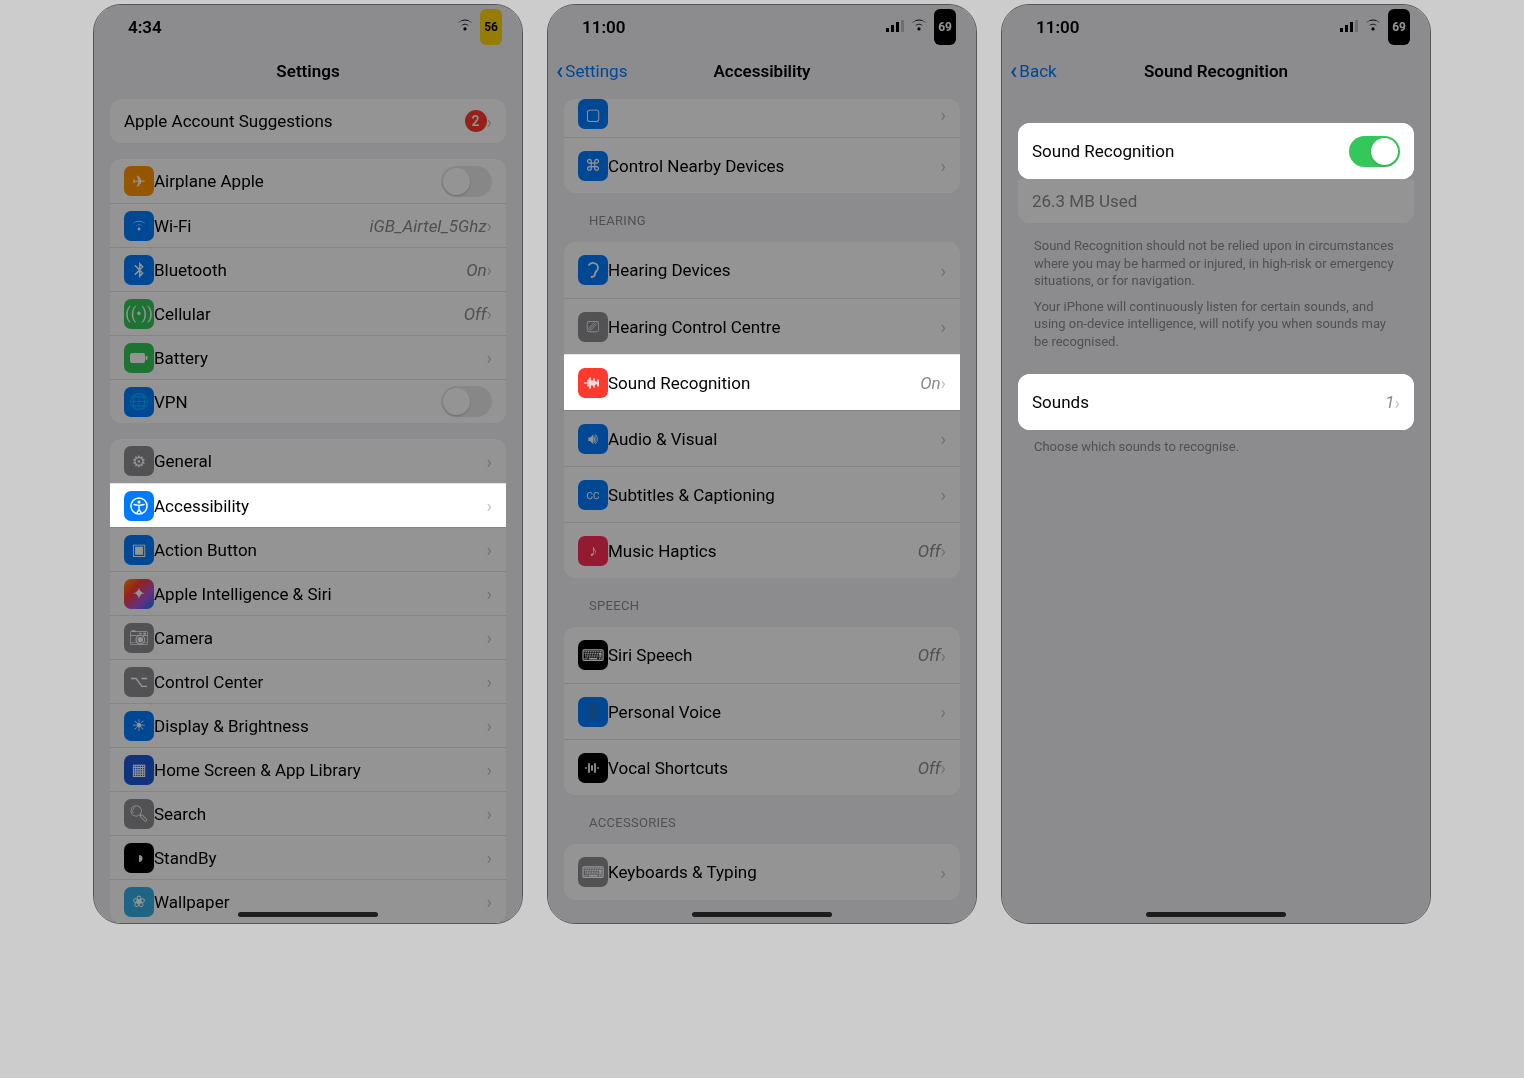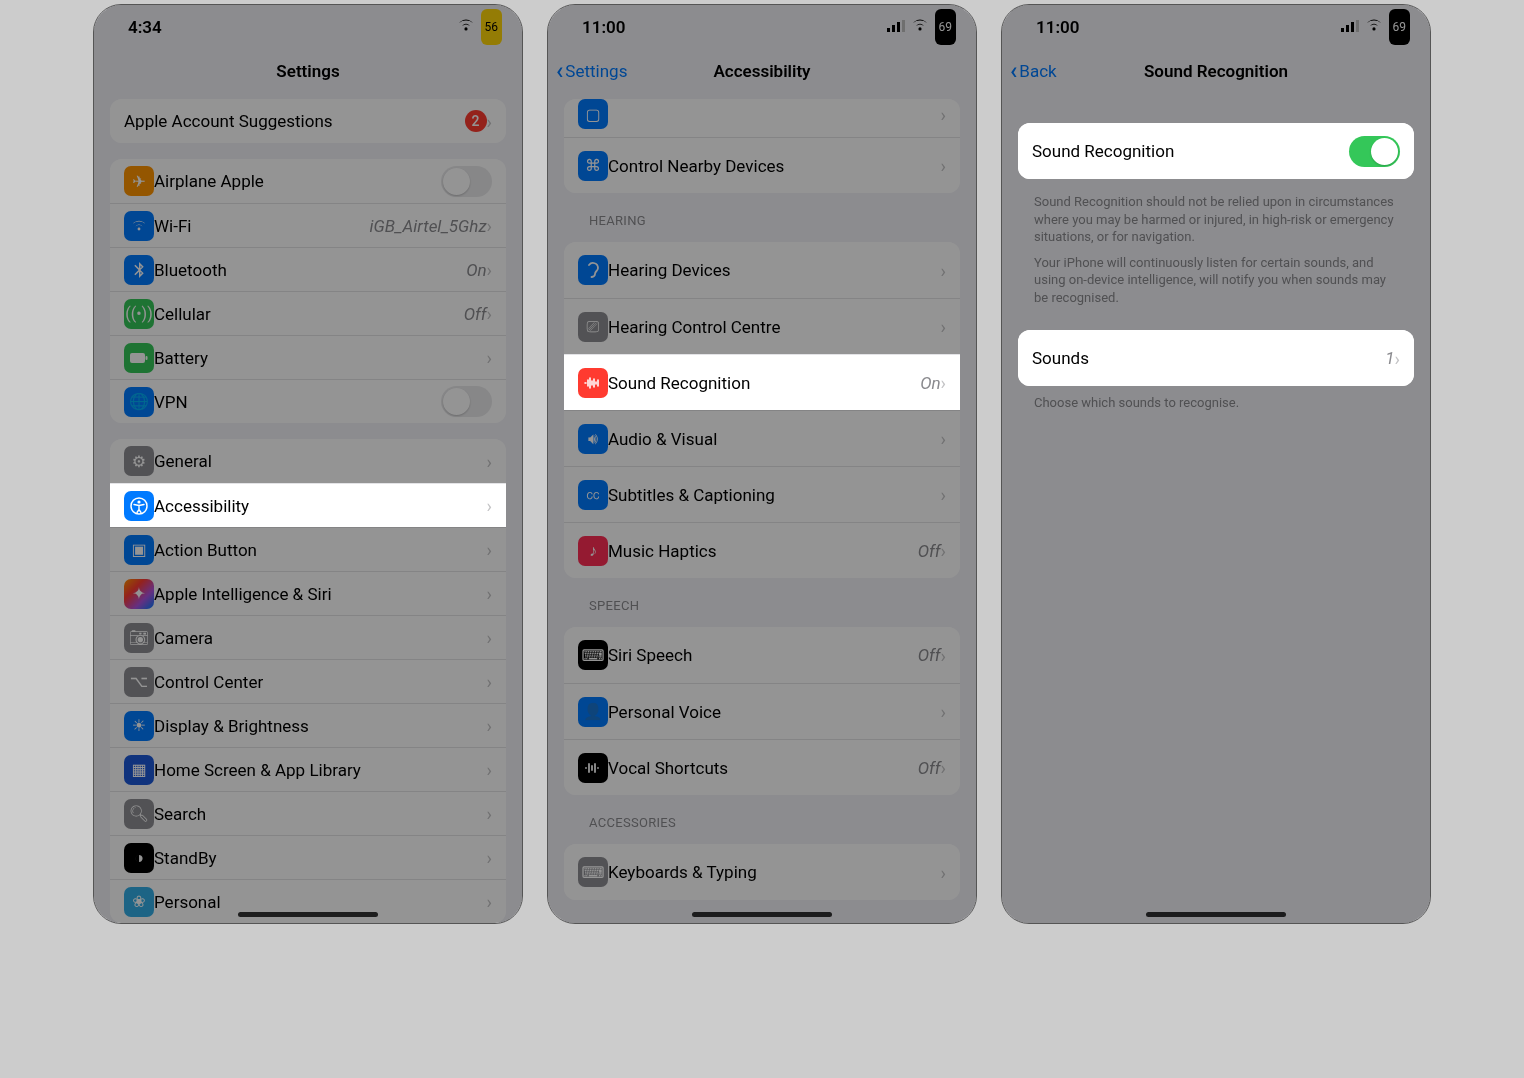--- a/index.html
+++ b/index.html
@@ -49,21 +49,21 @@
   }
   .bat {
     display: inline-flex;
     align-items: center;
     gap: 2px;
   }
   .batpill {
     background: #ffd60a;
     color:#000;
     font-size:12px;
-    font-weight:400;
+    font-weight:700;
     padding:11px 4px;
     border-radius:6px;
   }
   .batpill.dark { background:#000; color:#fff; }
   .navbar {
     height: 44px;
     display: flex;
     align-items: center;
     justify-content: center;
     position: relative;
@@ -317,21 +317,21 @@
         <span class="lbl">Search</span>
         <span class="chev">›</span>
       </div>
       <div class="row">
         <span class="icon c-black">◑</span>
         <span class="lbl">StandBy</span>
         <span class="chev">›</span>
       </div>
       <div class="row">
         <span class="icon c-teal">❀</span>
-        <span class="lbl">Personal</span>
+        <span class="lbl">Wallpaper</span>
         <span class="chev">›</span>
       </div>
     </div>
   </div>
   <div class="homebar"></div>
 </div>
 
 <div class="phone">
   <div class="overlay"></div>
 
@@ -495,20 +495,25 @@
 
   <div class="content">
     <div class="group highlight" style="margin-top:30px">
       <div class="row tall">
         <span class="lbl">Sound Recognition</span>
         <span class="toggle on">
             <span class="knob"></span>
           </span>
       </div>
     </div>
+    <div class="group" style="margin-top:0;border-radius:0 0 12px 12px;">
+      <div class="row" style="border-top:none;color:#8a8a8e;">
+        <span>26.3 MB Used</span>
+      </div>
+    </div>
     <div class="footer-lbl" style="padding-top:14px;">Sound Recognition should not be relied upon in circumstances where you may be harmed or injured, in high-risk or emergency situations, or for navigation.</div>
     <div class="footer-lbl">Your iPhone will continuously listen for certain sounds, and using on-device intelligence, will notify you when sounds may be recognised.</div>
 
     <div class="group highlight" style="margin-top:24px">
       <div class="row tall">
         <span class="lbl">Sounds</span>
         <span class="val">1</span>
         <span class="chev">›</span>
       </div>
     </div>

